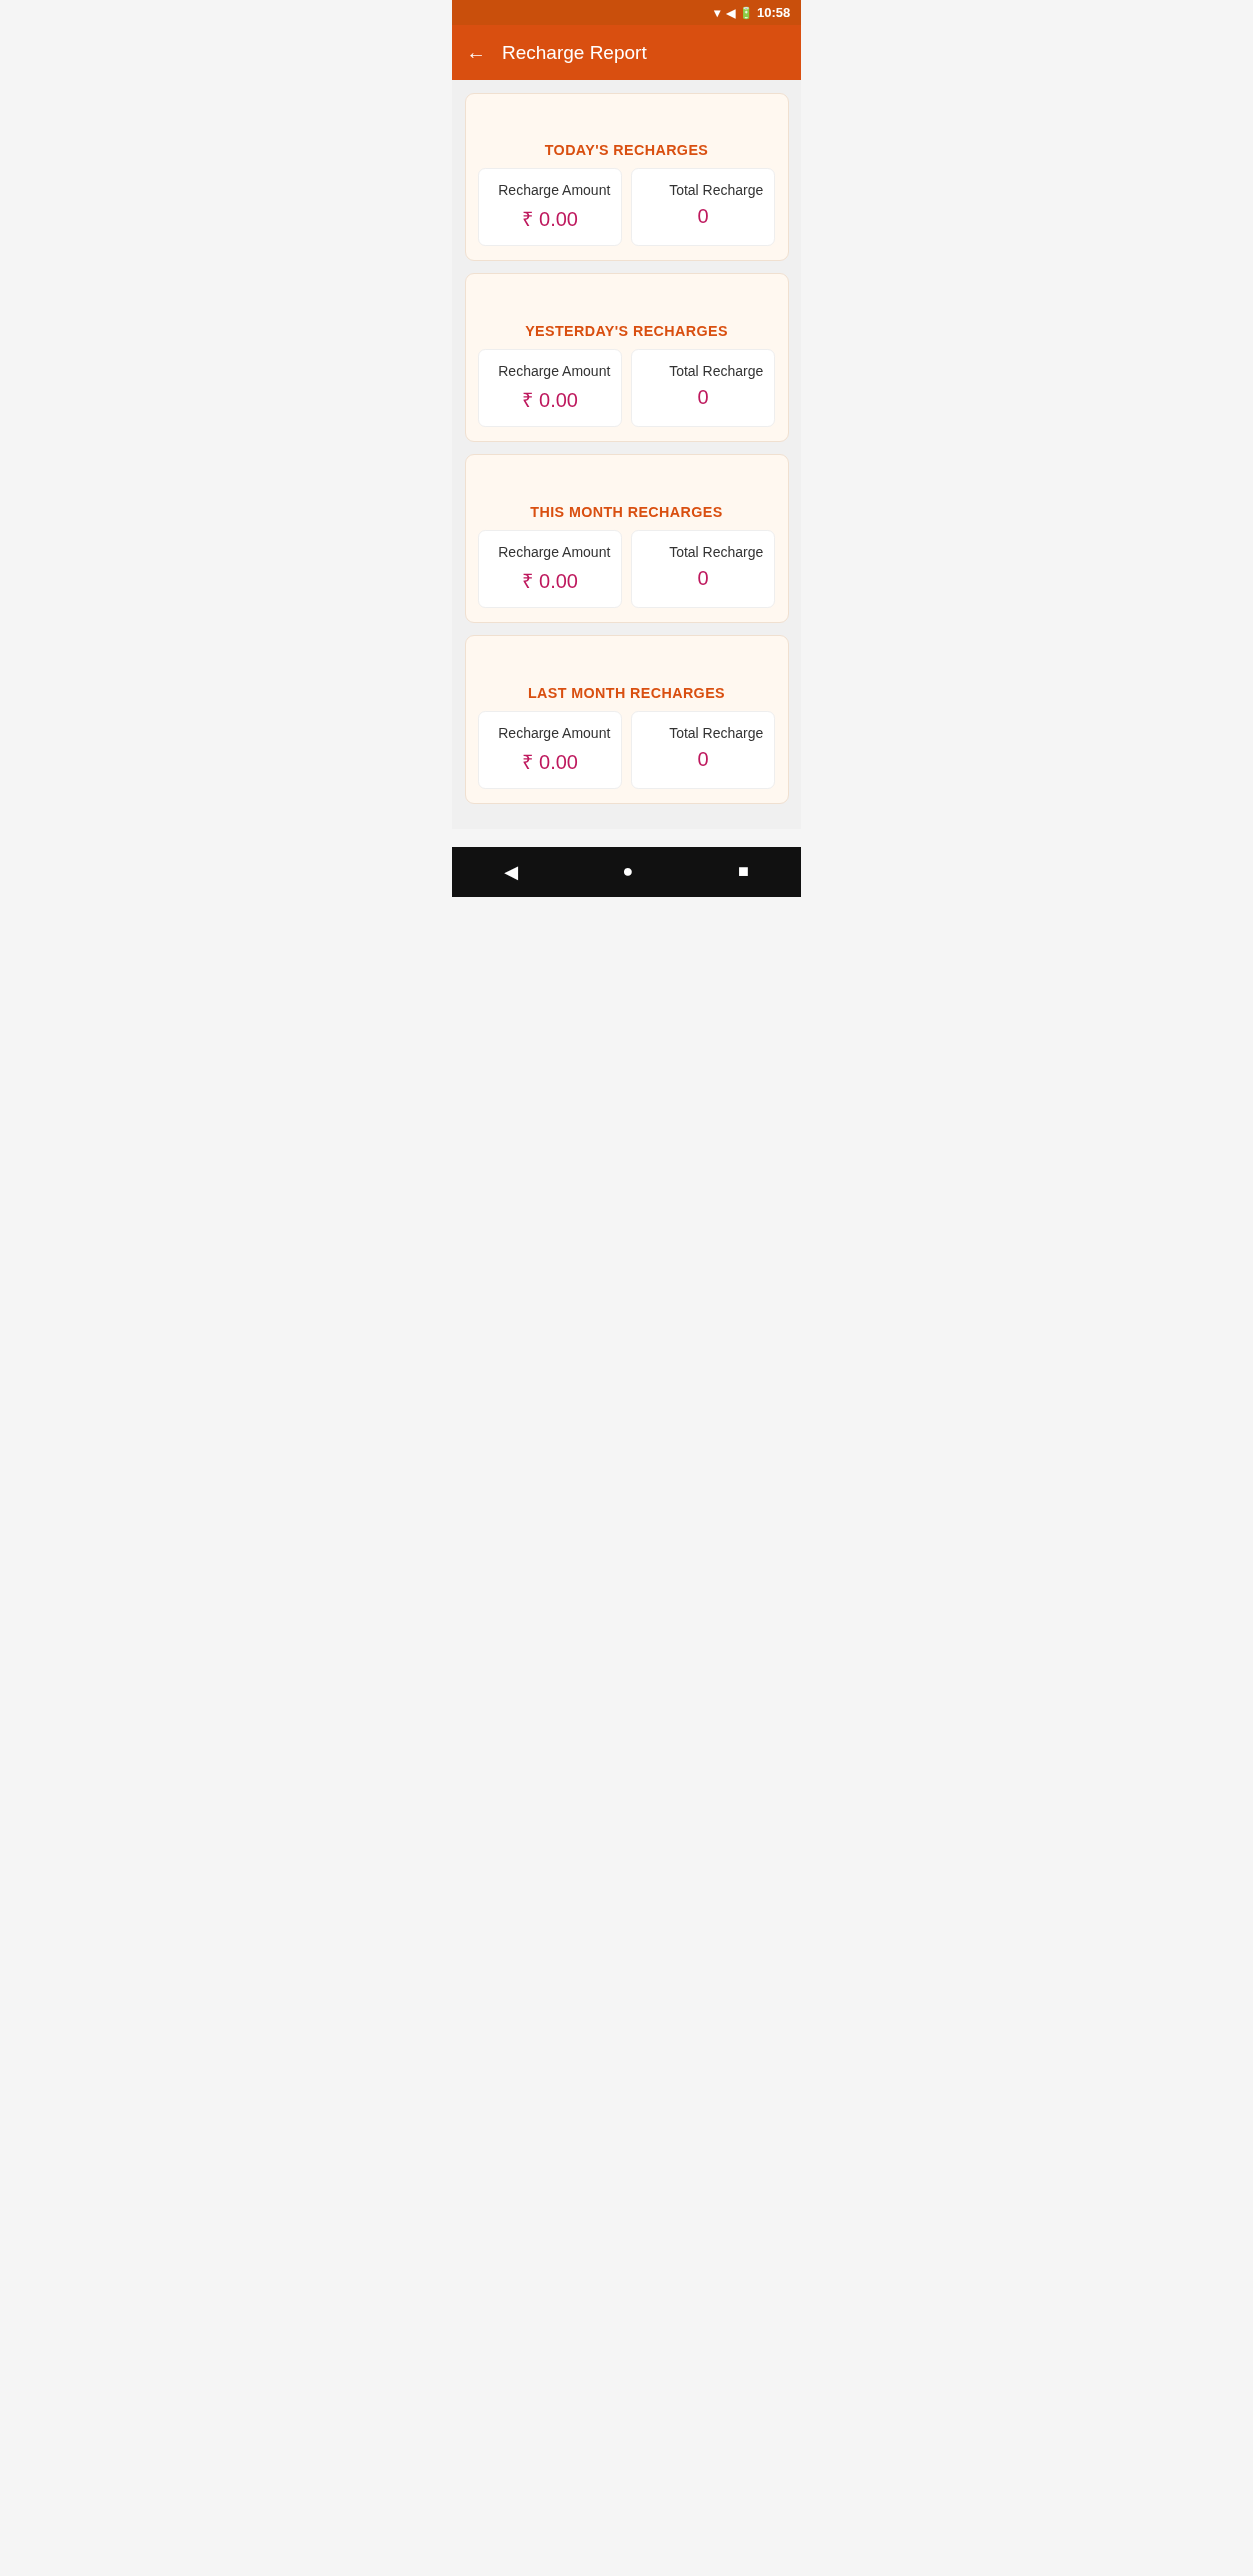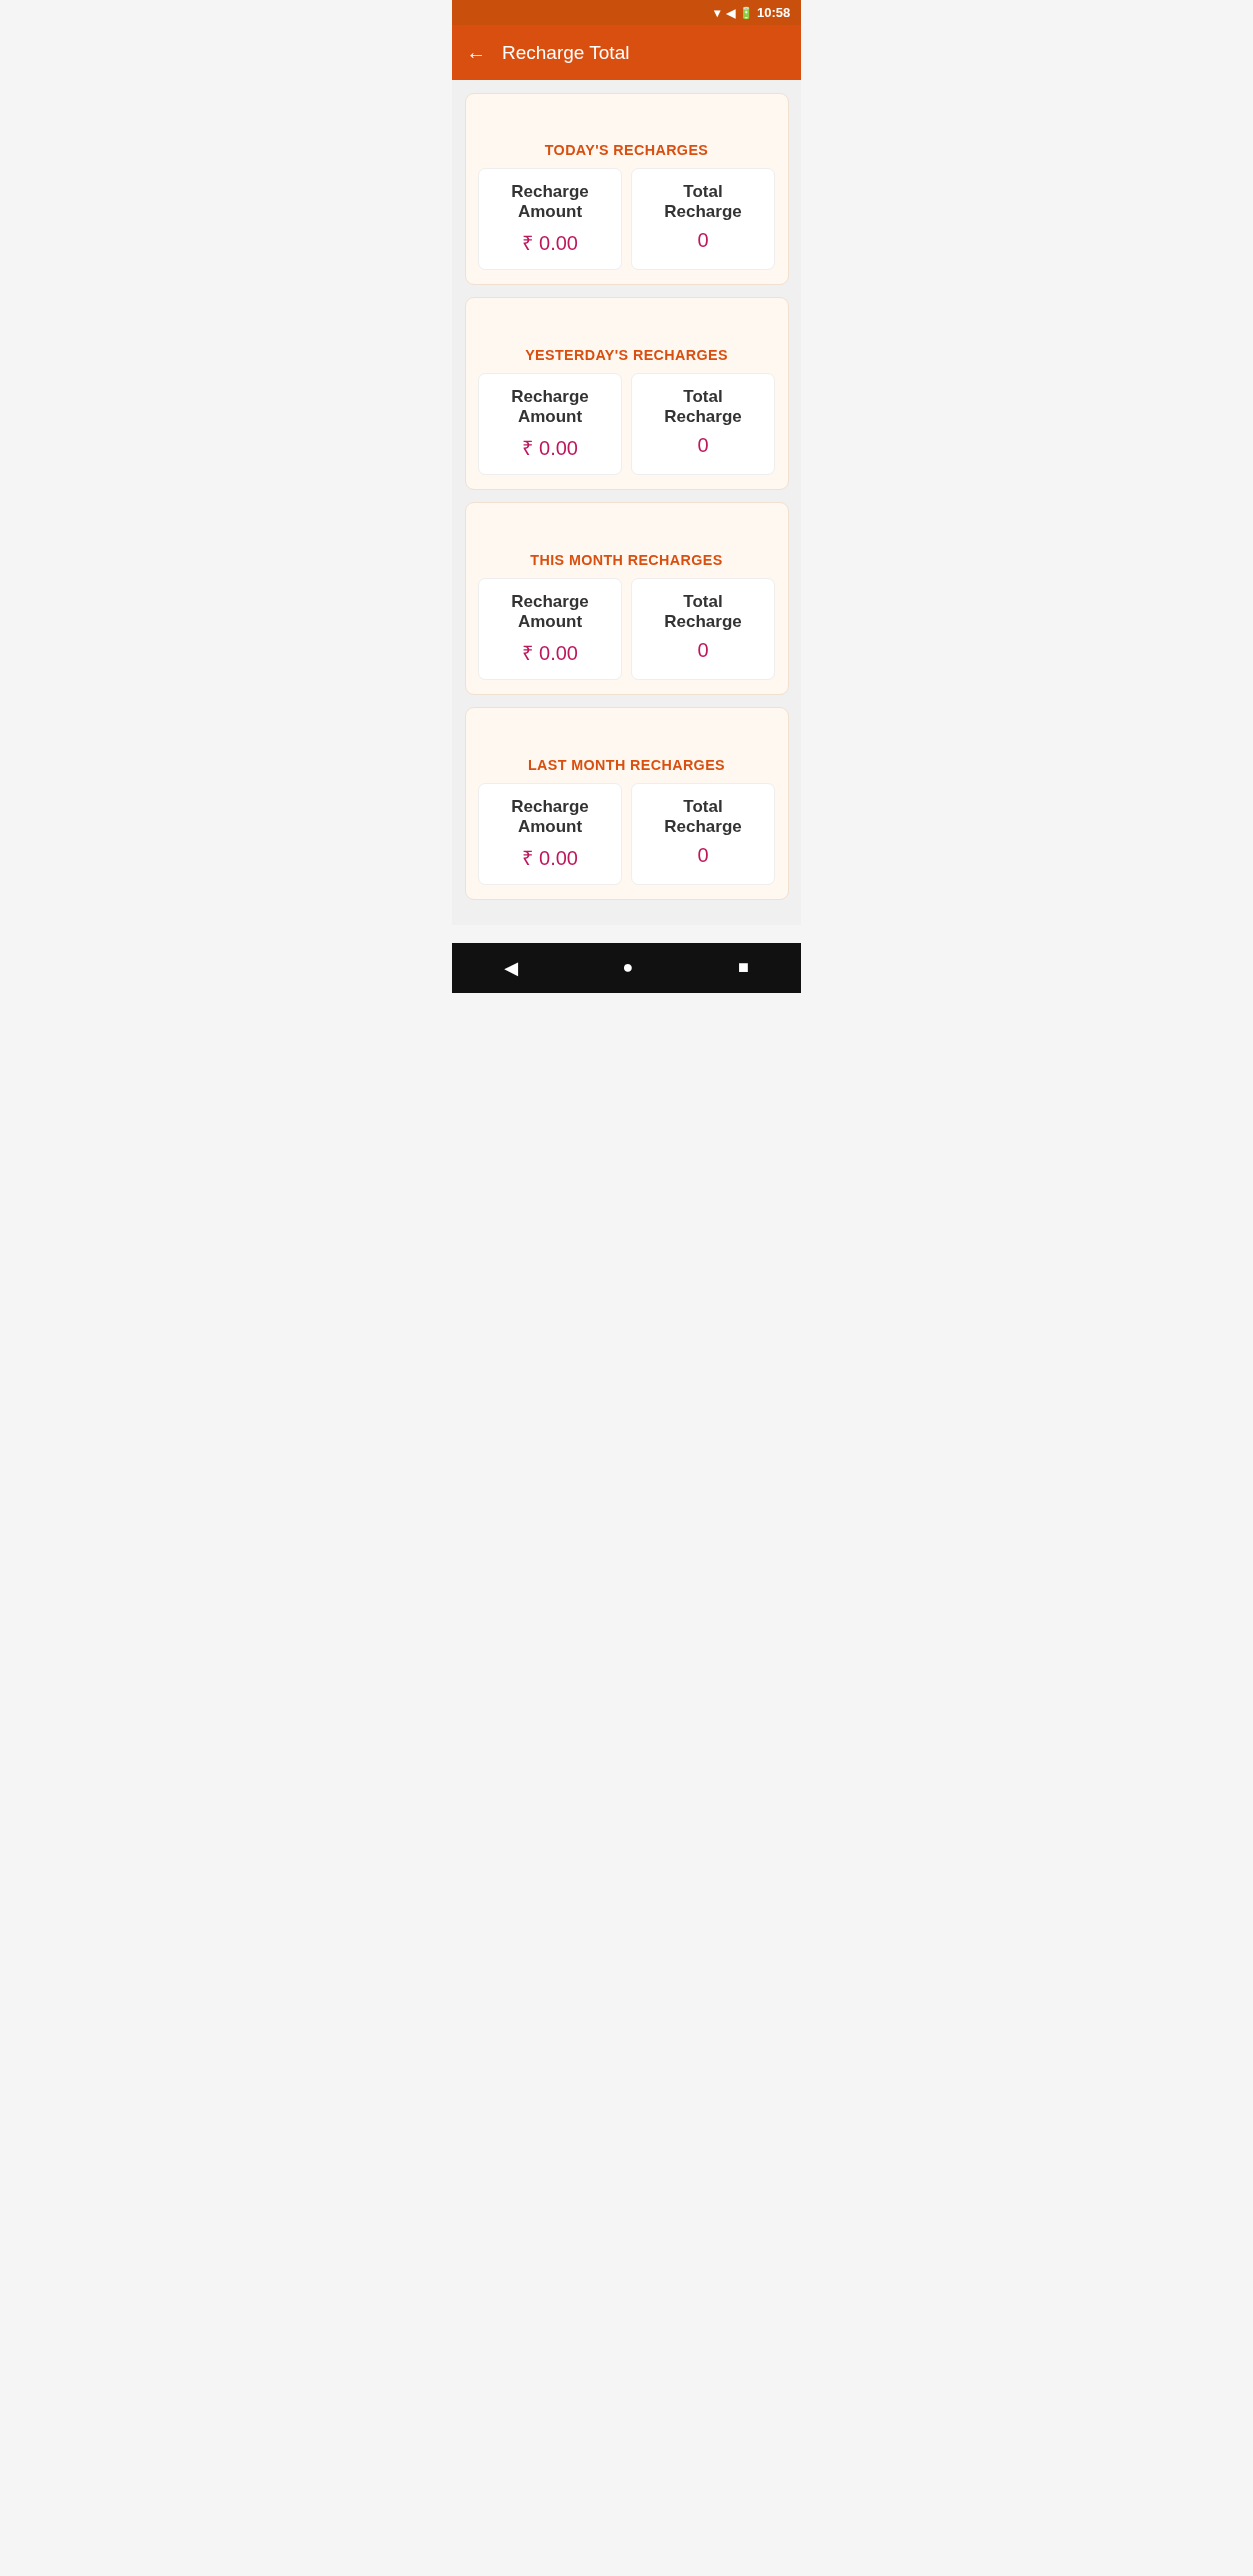--- a/index.html
+++ b/index.html
@@ -122,23 +122,24 @@
       flex: 1;
       background: white;
       border-radius: 7.2px;
       padding: 12.5px 10.7px;
       text-align: center;
       border: 0.9px solid #eeeeee;
     }
 
     .stat-label {
       color: #333333;
-      font-size: 17px;
-      font-weight: 700;
+      font-size: 14px;
+      font-weight: 400;
       margin-bottom: 7.2px;
+      text-align: right;
     }
 
     .stat-value {
       color: #be185d;
       font-size: 20px;
       font-weight: 400;
     }
 
     .bottom-nav {
       background: #111111;
@@ -163,21 +164,21 @@
   <div class="status-bar-icons">
     <span>▼</span>
     <span>◀</span>
     <span>🔋</span>
     <span class="status-bar-time">10:58</span>
   </div>
 </div>
 
 <div class="header">
   <div class="back-btn">←</div>
-  <div class="header-title">Recharge Total</div>
+  <div class="header-title">Recharge Report</div>
 </div>
 
 <div class="content">
 
 
   <div class="section-card">
     <div class="section-title">TODAY'S RECHARGES</div>
     <div class="stats-row">
       <div class="stat-box">
         <div class="stat-label">Recharge Amount</div>

